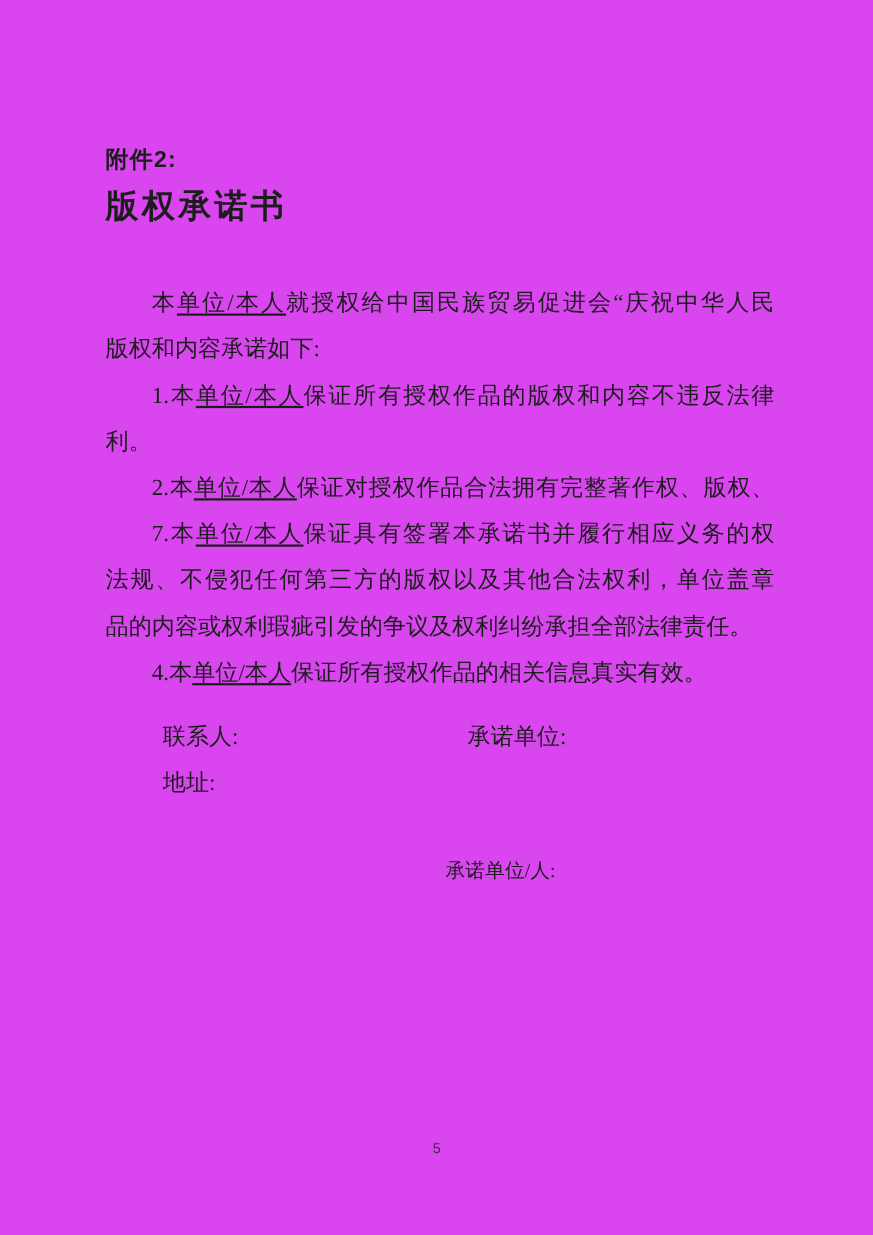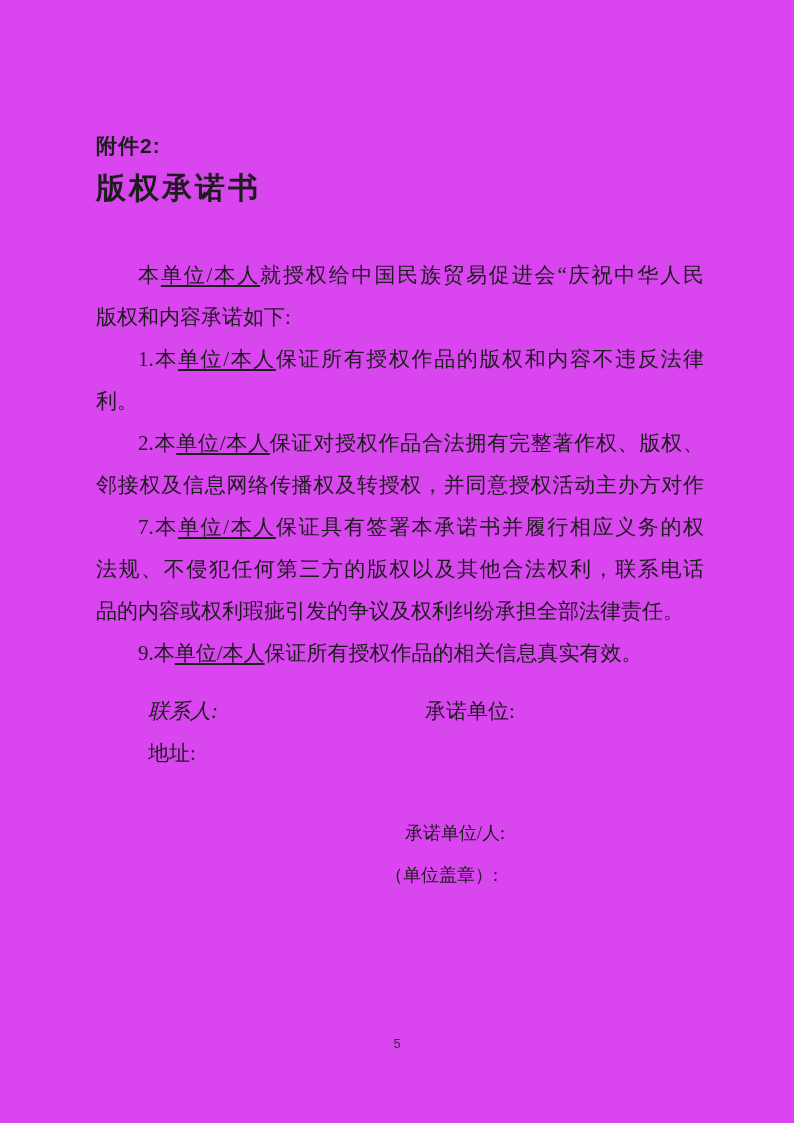--- a/index.html
+++ b/index.html
@@ -62,21 +62,20 @@
     font-size: 21px;
     line-height: 42px;
   }
   .contact-row {
     padding-left: 52px;
     height: 42px;
   }
   .contact-person {
     display: inline-block;
     width: 277px;
-    font-style: italic;
   }
   .signature {
     margin-top: 38px;
     font-size: 18px;
     line-height: 42px;
   }
   .sig-signer { padding-left: 309px; height: 42px; }
   .sig-seal   { padding-left: 289px; height: 42px; }
   .sig-date   { padding-left: 349px; height: 42px; word-spacing: 26px; }
   .page-number {
@@ -107,45 +106,43 @@
         <div class="line end">版权和内容承诺如下:</div>
       </div>
 
       <div class="para">
         <div class="line first"><span>1.本</span><span class="u">单位/本人</span><span>保证所有授权作品的版权和内容不违反法律</span></div>
         <div class="line end">利。</div>
       </div>
 
       <div class="para">
         <div class="line first"><span>2.本</span><span class="u">单位/本人</span><span>保证对授权作品合法拥有完整著作权、版权、</span></div>
-        <div class="line">邻接权及信息网络传播权及转授权，并同意授权活动主办方对作</div>
       </div>
 
       <div class="para">
         <div class="line first"><span>7.本</span><span class="u">单位/本人</span><span>保证具有签署本承诺书并履行相应义务的权</span></div>
-        <div class="line">法规、不侵犯任何第三方的版权以及其他合法权利，联系电话</div>
+        <div class="line">法规、不侵犯任何第三方的版权以及其他合法权利，单位盖章</div>
         <div class="line end">品的内容或权利瑕疵引发的争议及权利纠纷承担全部法律责任。</div>
       </div>
 
       <div class="para">
-        <div class="line first end"><span>9.本</span><span class="u">单位/本人</span><span>保证所有授权作品的相关信息真实有效。</span></div>
+        <div class="line first end"><span>4.本</span><span class="u">单位/本人</span><span>保证所有授权作品的相关信息真实有效。</span></div>
       </div>
 
     </div>
 
     <div class="contact">
       <div class="contact-row">
         <span class="contact-person">联系人:</span><span>承诺单位:</span>
       </div>
       <div class="contact-row">
         <span>地址:</span>
       </div>
     </div>
 
     <div class="signature">
       <div class="sig-signer">承诺单位/人:</div>
-      <div class="sig-seal">（单位盖章）:</div>
     </div>
 
   </div>
 
   <div class="page-number">5</div>
 </div>
 
 </body></html>

